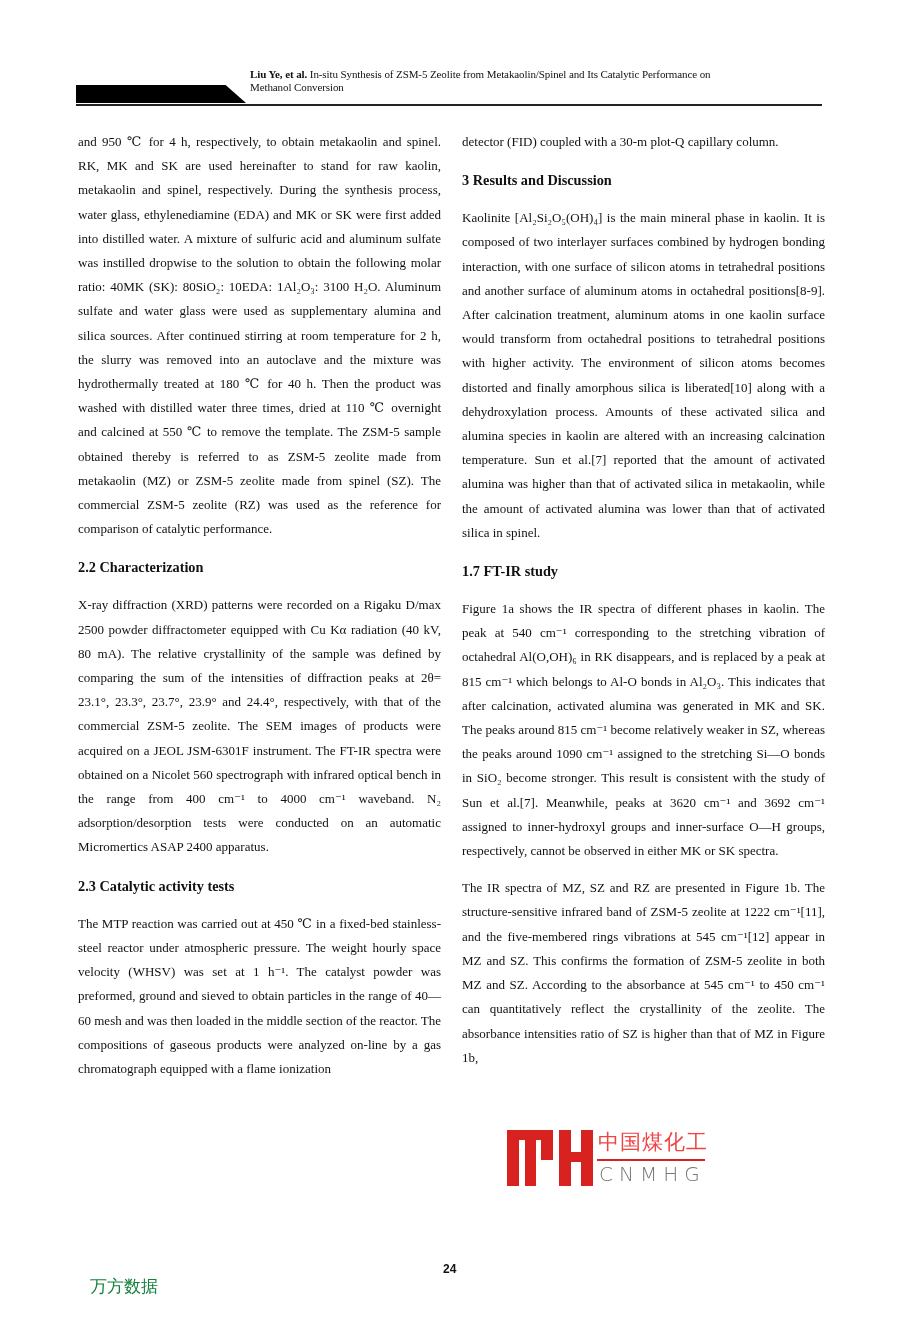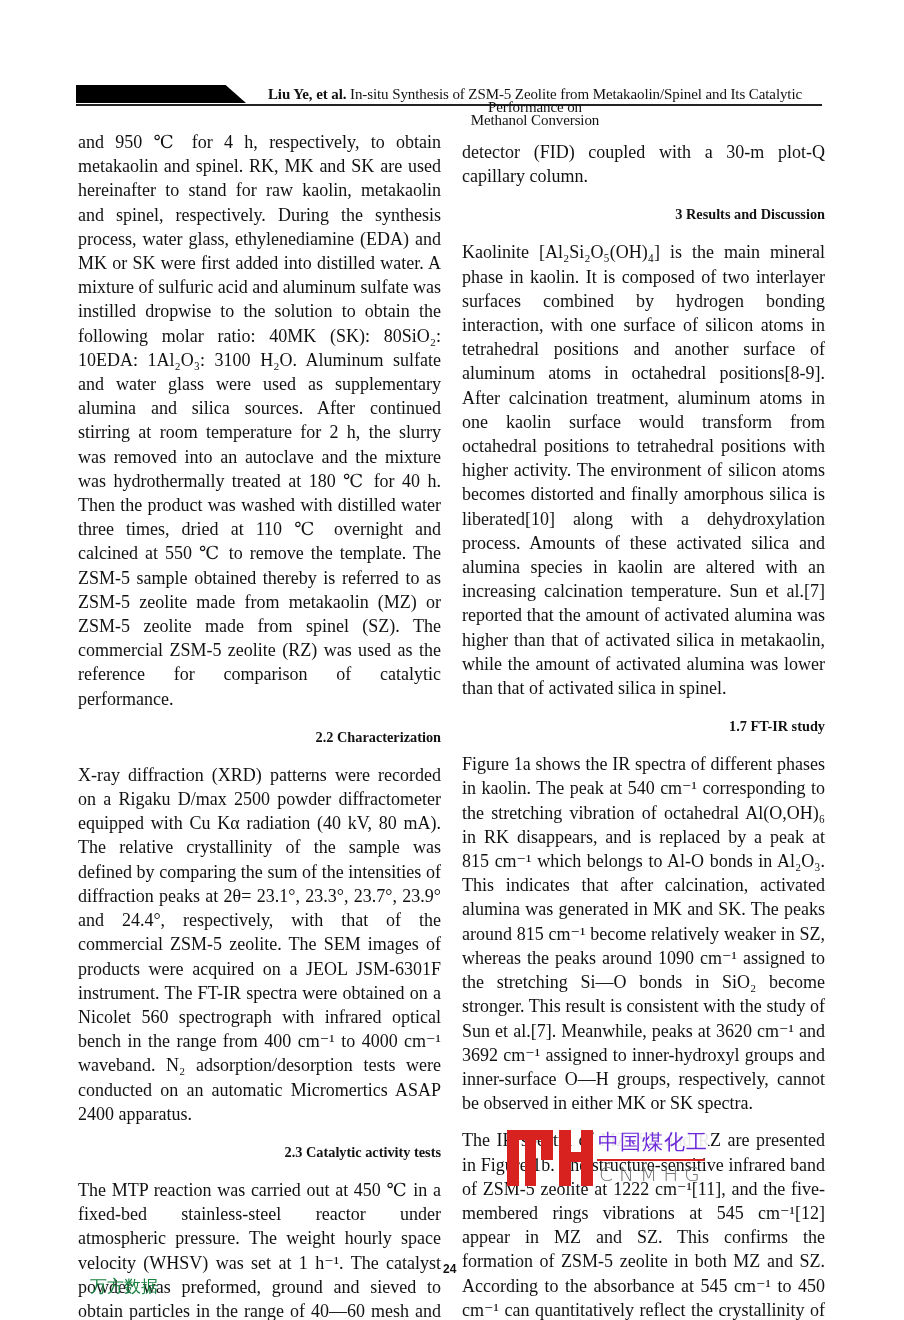--- a/index.html
+++ b/index.html
@@ -1,38 +1,38 @@
 <!DOCTYPE html>
 <html><head>
 <meta charset="utf-8">
 <style>
   html, body { margin: 0; padding: 0; background: #ffffff; }
   body { width: 904px; height: 1320px; position: relative; overflow: hidden;
          font-family: "Liberation Serif", "DejaVu Serif", serif; color: #111; }
   .header-block { position: absolute; left: 76px; top: 85px; width: 170px; height: 18px; background: #000;
                   clip-path: polygon(0 0, 88% 0, 100% 100%, 0 100%); }
   .header-rule { position: absolute; left: 76px; top: 104px; width: 746px; height: 2px; background: #222; }
-  .header-text { position: absolute; left: 250px; top: 88px; width: 570px; text-align: center;
-                 font-size: 15px; line-height: 13px; color: #111; letter-spacing: -0.1px; }
+  .header-text { position: absolute; left: 250px; top: 68px; width: 570px; 
+                 font-size: 11px; line-height: 13px; color: #111; letter-spacing: -0.1px; }
   .header-text b { font-weight: bold; }
   .col { position: absolute; top: 130px; width: 363px; }
   .col-left { left: 78px; }
-  .col-right { left: 462px; margin-top: 10px; }
-  p { margin: 0; font-size: 18px; line-height: 24.2px; text-align: justify; hyphens: none; }
-  h3 { margin: 0; font-size: 14.3px; font-weight: bold; line-height: 24px; text-align: right; }
+  .col-right { left: 462px; }
+  p { margin: 0; font-size: 13px; line-height: 24.2px; text-align: justify; hyphens: none; }
+  h3 { margin: 0; font-size: 14.3px; font-weight: bold; line-height: 24px; }
   .gap-h-before { margin-top: 14px; }
   .gap-h-after { margin-bottom: 14px; }
   .gap-para { margin-top: 13px; }
   .page-number { position: absolute; left: 443px; top: 1262px; font-size: 12px; font-weight: bold;
                  font-family: "Liberation Sans", sans-serif; }
   .source-mark { position: absolute; left: 90px; top: 1275px; font-size: 17px;
                  font-family: "DejaVu Sans", sans-serif; color: #15803d; }
   .watermark { position: absolute; left: 505px; top: 1128px; width: 250px; height: 62px; pointer-events: none; }
   .wm-logo { position: absolute; left: 0; top: 0; }
-  .wm-cn { position: absolute; left: 93px; top: 0px; font-size: 21px; color: #6d28d9;
+  .wm-cn { position: absolute; left: 93px; top: 0px; font-size: 21px; color: #ef4444;
            font-family: "DejaVu Sans", sans-serif; letter-spacing: 1px; background: rgba(255,255,255,0.9); }
   .wm-line { position: absolute; left: 92px; top: 31px; width: 108px; height: 2px; background: #d8221f; }
   .wm-en { position: absolute; left: 94px; top: 34px; font-size: 20px; color: #777;
            font-family: "DejaVu Sans", sans-serif; letter-spacing: 6px; font-weight: 300; text-align: right; }
 </style>
 </head>
 <body>
 
 <div class="header-block"></div>
 <div class="header-rule"></div>

